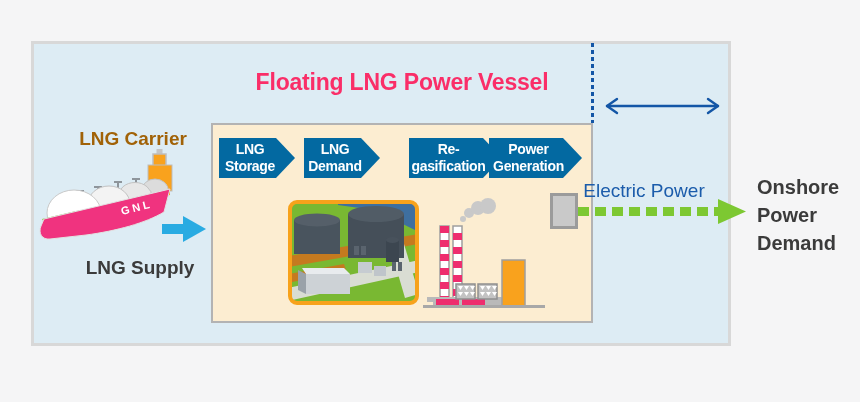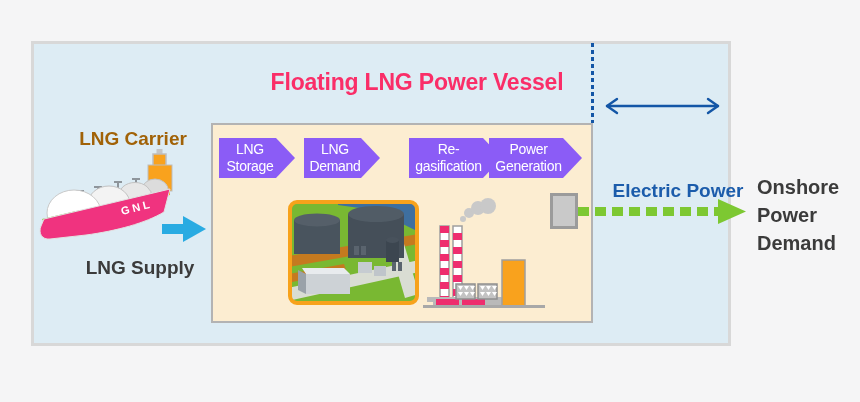--- a/index.html
+++ b/index.html
@@ -11,21 +11,21 @@
     overflow:hidden;
   }
   .abs{position:absolute;}
   
   .panel{
     left:31px;top:41px;width:694px;height:299px;
     background:#ddecf4;
     border:3px solid #d8d8d8;
   }
   .title{
-    left:226px;top:69px;width:382px;
+    left:211px;top:69px;width:382px;
     text-align:center;
     font-size:23px;font-weight:bold;color:#fa2e68;
     letter-spacing:-0.2px;
   }
   .carrier-label{
     left:63px;top:128px;width:140px;text-align:center;
     font-size:19px;font-weight:bold;color:#a16207;
   }
   .supply-label{
     left:76px;top:257px;width:128px;text-align:center;
@@ -34,47 +34,47 @@
   
   .vessel-box{
     left:211px;top:123px;width:382px;height:200px;
     background:#fcedd1;
     border:2px solid #b3b3b3;
     box-sizing:border-box;
   }
   
   .step{
     top:138px;height:40px;
-    background:#8b5cf6;
+    background:#0369a1;
     clip-path:polygon(0 0, calc(100% - 19px) 0, 100% 50%, calc(100% - 19px) 100%, 0 100%);
     color:#ffffff;
     display:flex;flex-direction:column;justify-content:center;align-items:center;
-    font-size:14px;font-weight:normal;line-height:1.2;
+    font-size:14px;font-weight:bold;line-height:1.2;
     letter-spacing:-0.3px;
     padding-right:14px;box-sizing:border-box;
     white-space:nowrap;
   }
   .step1{left:219px;width:76px;}
   .step2{left:304px;width:76px;}
   .step3{left:388px;width:93px;margin-left:21px;}
   .step4{left:489px;width:93px;align-items:center;}
   
   .transformer{
     left:550px;top:193px;width:28px;height:36px;
     background:#c9c9c9;border:3px solid #9b9b9b;
     box-sizing:border-box;
   }
   
   .dotted-line{
     left:591px;top:43px;width:3px;height:80px;
     background:repeating-linear-gradient(to bottom,#1356a6 0 4px,transparent 4px 7px);
   }
   .electric-label{
-    left:612px;top:180px;width:132px;text-align:center;
-    font-size:19px;font-weight:bold;color:#1b5cab;
+    left:578px;top:180px;width:132px;text-align:center;
+    font-size:19px;font-weight:normal;color:#1b5cab;
   }
   .demand-label{
     left:757px;top:173px;width:112px;
     font-size:20px;font-weight:bold;color:#3b3b3b;line-height:28px;
   }
 </style>
 </head>
 <body>
 
 <div class="abs panel"></div>

